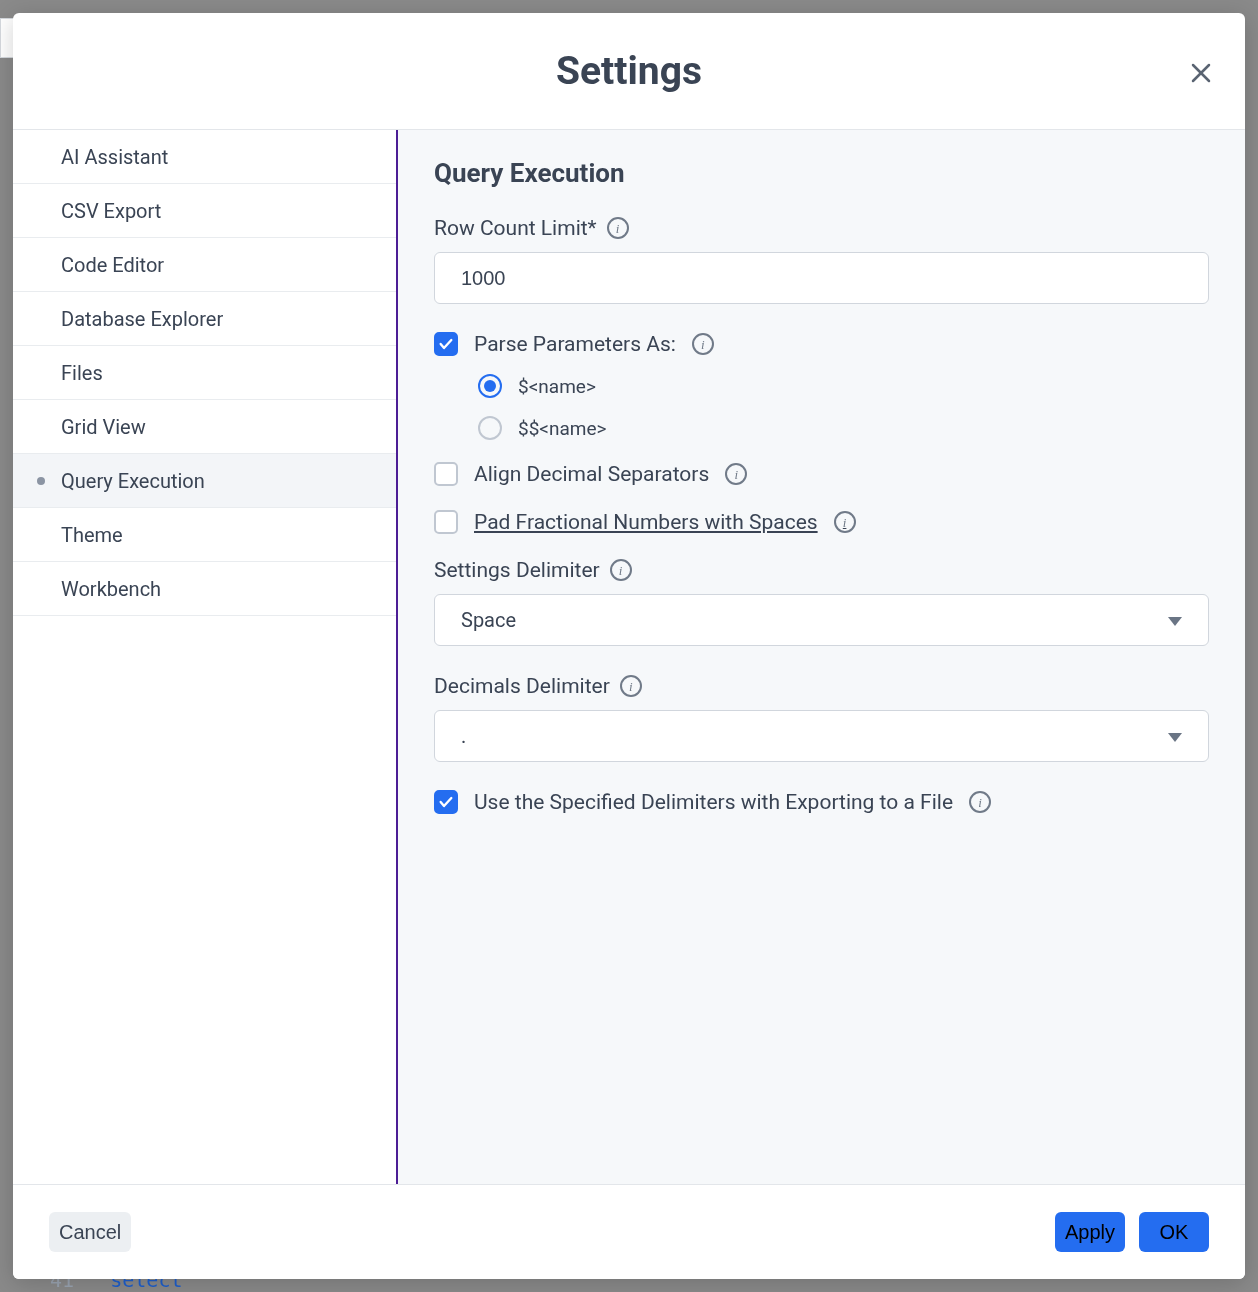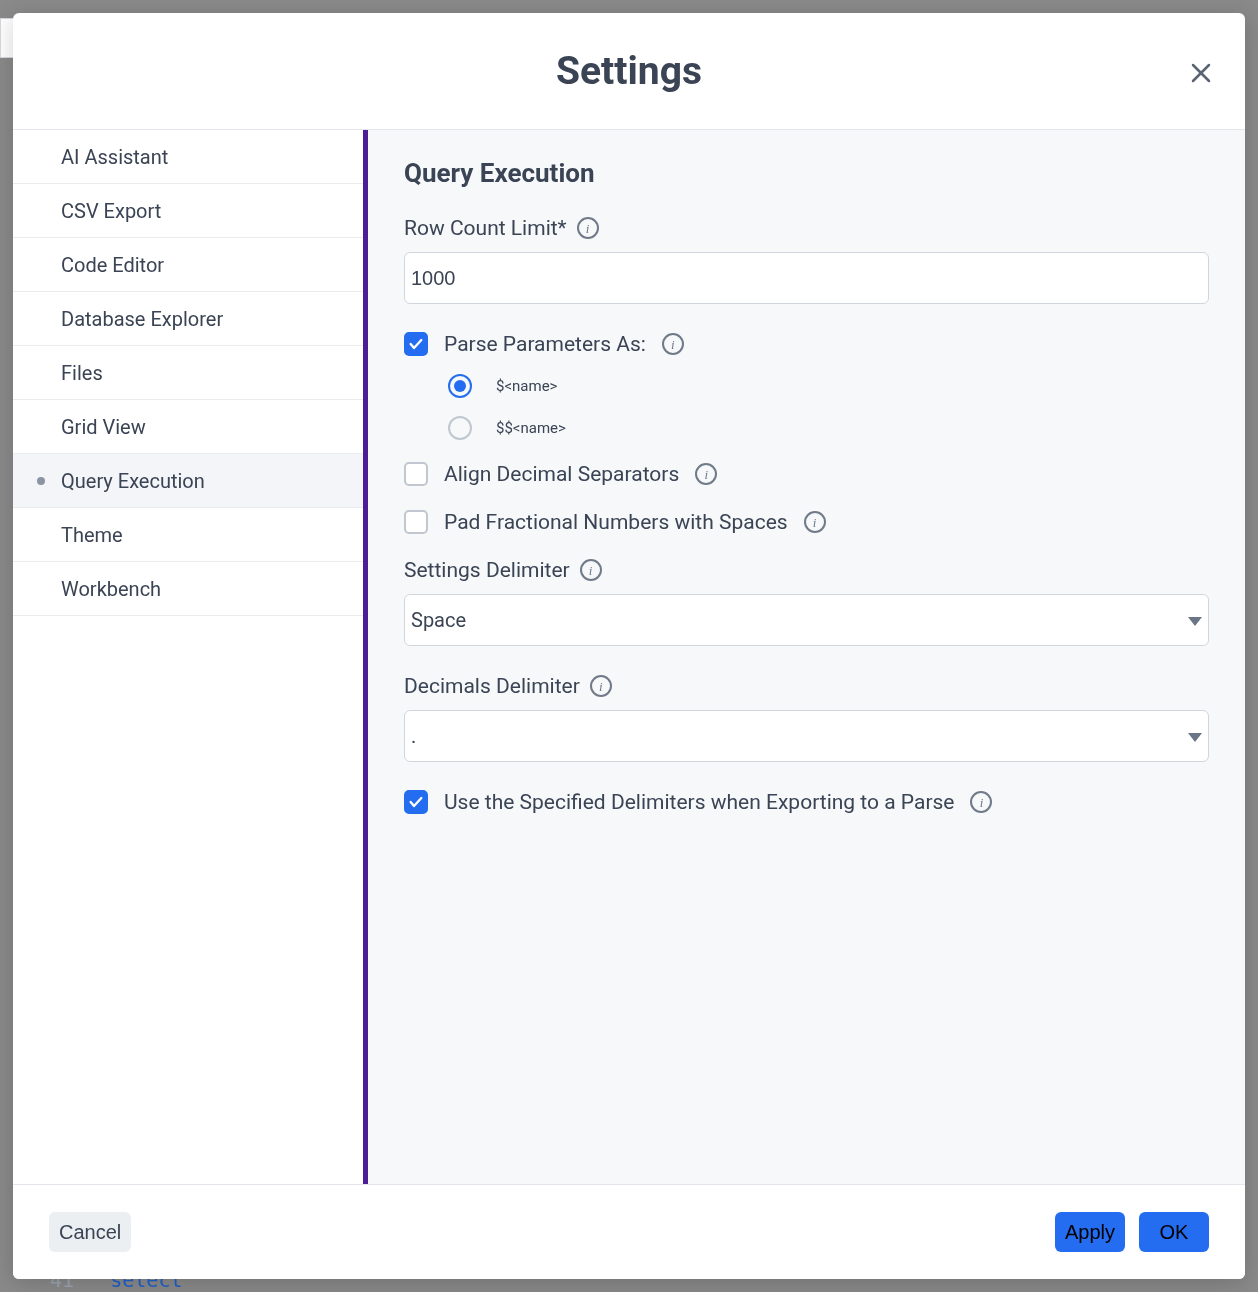--- a/index.html
+++ b/index.html
@@ -58,22 +58,22 @@
     cursor: pointer;
     display: flex; align-items: center; justify-content: center;
   }
   .dialog-body {
     flex: 1;
     display: flex;
     min-height: 0;
     border-bottom: 1px solid #e3e6ea;
   }
   .sidebar {
-    width: 355px;
-    border-right: 5px solid #4c1d95;
+    width: 385px;
+    border-right: 2px solid #4c1d95;
     background: #fff;
   }
   .sidebar-item {
     height: 54px;
     display: flex;
     align-items: center;
     padding-left: 48px;
     font-size: 20px;
     color: #3a4454;
     border-bottom: 1px solid #e9ecef;
@@ -123,21 +123,21 @@
     align-items: center; justify-content: center;
     font-family: Georgia, serif;
     font-style: italic;
     line-height: 1;
   }
   .text-input, .select {
     width: 100%;
     height: 52px;
     border: 1px solid #d1d6dd;
     border-radius: 6px;
-    padding: 0 6px;
+    padding: 0 26px;
     font-size: 20px;
     color: #3a4454;
     background: #fff;
   }
   .select {
     display: flex;
     align-items: center;
     justify-content: space-between;
     cursor: pointer;
   }
@@ -162,22 +162,22 @@
     flex-shrink: 0;
   }
   .checkbox.checked {
     background: #246df0;
     border-color: #246df0;
   }
   .checkbox.checked svg { display: block; }
   .checkbox svg { display: none; }
   .radio-group { margin-left: 44px; margin-bottom: 22px; }
   .radio-row {
-    display: flex; align-items: center; gap: 24px;
-    font-size: 15px; color: #3a4454;
+    display: flex; align-items: center; gap: 16px;
+    font-size: 19px; color: #3a4454;
     margin-bottom: 18px;
   }
   .radio {
     width: 24px; height: 24px;
     border: 2px solid #c0c7d1;
     border-radius: 50%;
     display: inline-flex; align-items: center; justify-content: center;
     flex-shrink: 0;
   }
   .radio.selected { border-color: #246df0; }
@@ -291,21 +291,21 @@
       </div>
 
       <div class="checkbox-row">
         <span class="checkbox">
           
         </span>
         <span>Align Decimal Separators</span>
         <span class="info-icon">i</span>
       </div>
 
-      <div class="checkbox-row" style="">
+      <div class="checkbox-row" style="text-decoration:underline;">
         <span class="checkbox">
           
         </span>
         <span>Pad Fractional Numbers with Spaces</span>
         <span class="info-icon">i</span>
       </div>
 
       <div class="field-block">
         <div class="field-label">
           <span>Settings Delimiter</span>
@@ -335,21 +335,21 @@
           </span>
         </div>
       </div>
 
       <div class="checkbox-row">
         <span class="checkbox checked">
           <svg width="16" height="16" viewBox="0 0 24 24" fill="none" stroke="#fff" stroke-width="3.5" stroke-linecap="round" stroke-linejoin="round">
               <polyline points="4 12 9 18 20 6"></polyline>
             </svg>
         </span>
-        <span>Use the Specified Delimiters when Exporting to a Parse</span>
+        <span>Use the Specified Delimiters with Exporting to a File</span>
         <span class="info-icon">i</span>
       </div>
     </div>
   </div>
 
   <div class="dialog-footer">
     <button class="btn btn-cancel">Cancel</button>
     <div class="footer-spacer"></div>
     <div class="footer-right">
       <button class="btn btn-primary">Apply</button>

